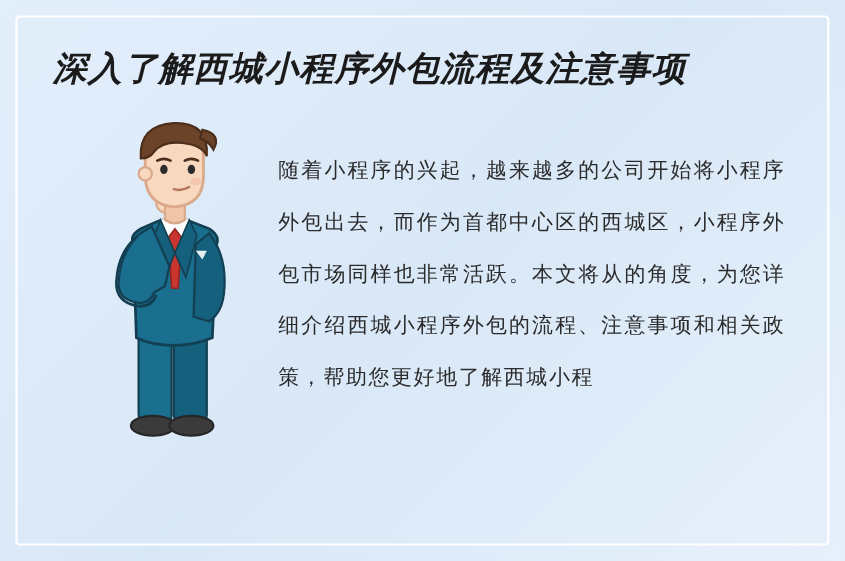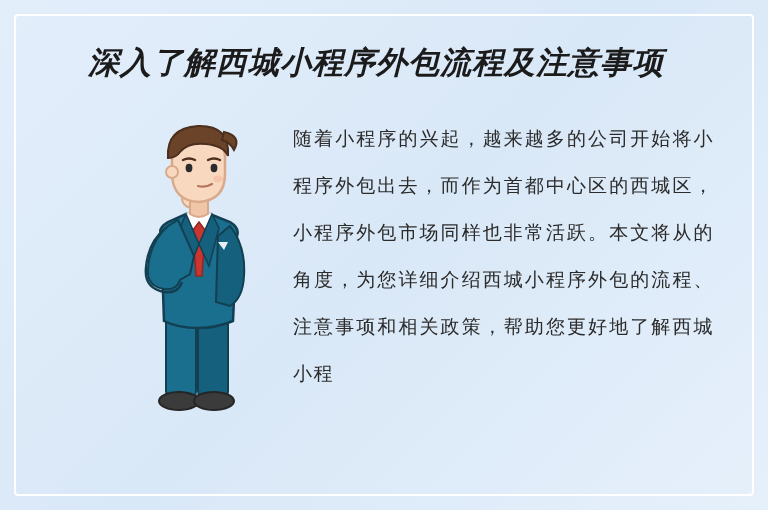--- a/index.html
+++ b/index.html
@@ -30,36 +30,35 @@
     border: 2px solid #ffffff;
     border-radius: 4px;
     box-sizing: border-box;
     pointer-events: none;
   }
   .content {
     position: relative;
     padding: 26px 34px 12px 34px;
     box-sizing: border-box;
     height: 100%;
-    margin-left: 40px;
   }
   .title {
     font-family: "Liberation Serif", serif;
     font-weight: bold;
     font-style: italic;
     font-size: 31px;
     line-height: 46px;
     color: #1b1b1b;
     letter-spacing: 1px;
     margin: 0 0 10px 0;
     max-width: 700px;
   }
   .body-row {
     display: flex;
-    align-items: flex-end;
+    align-items: center;
     margin-top: 6px;
   }
   .illustration {
     width: 165px;
     min-width: 165px;
     height: 300px;
     position: relative;
     margin-left: 18px;
     margin-top: 6px;
   }

